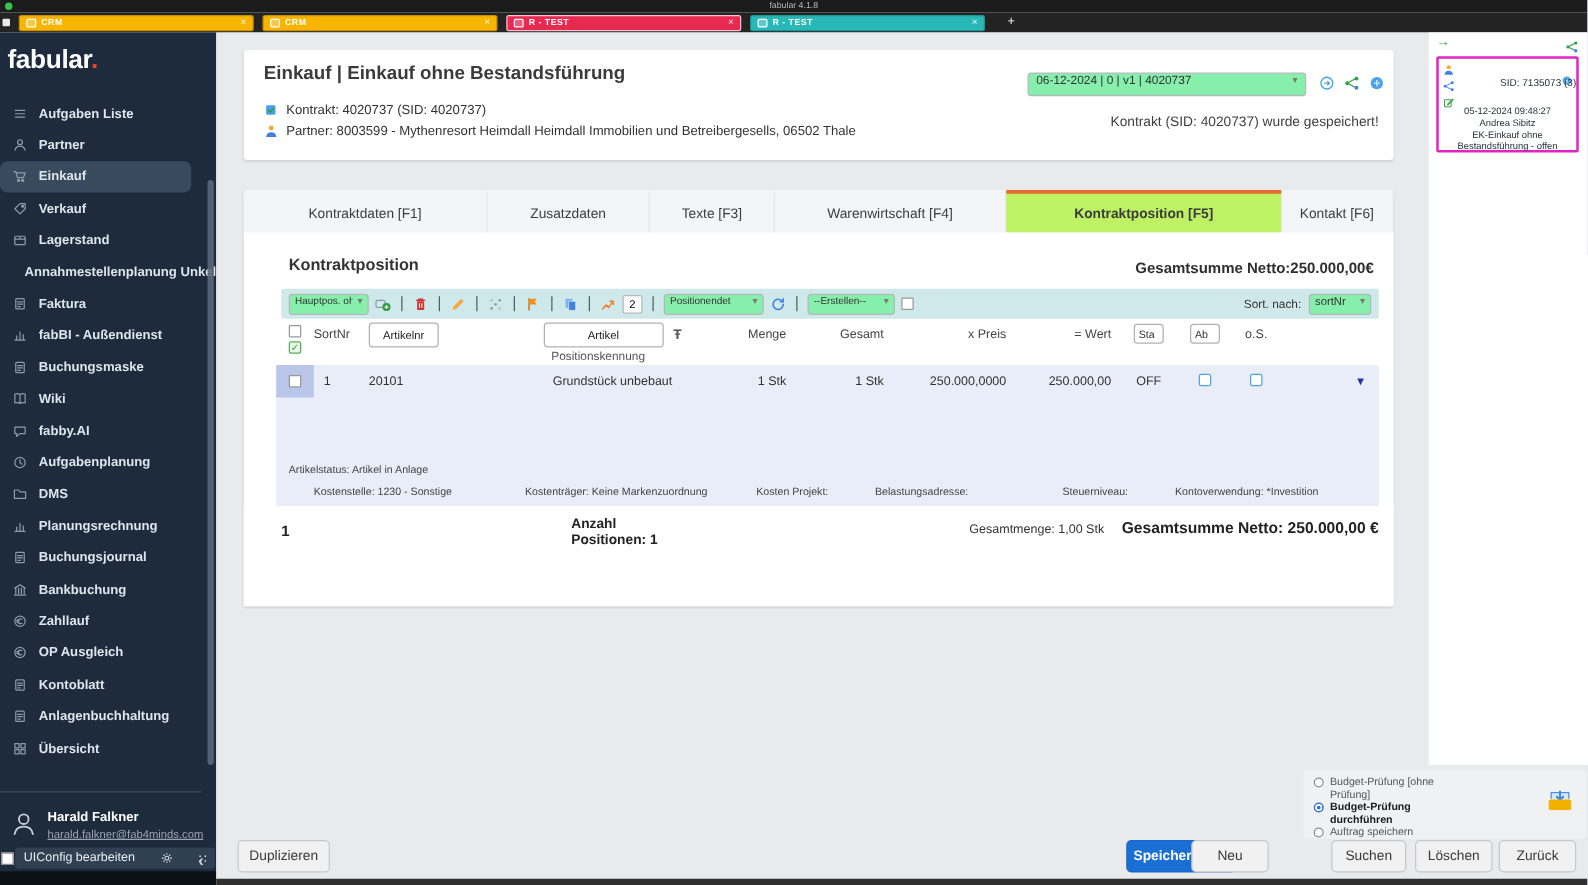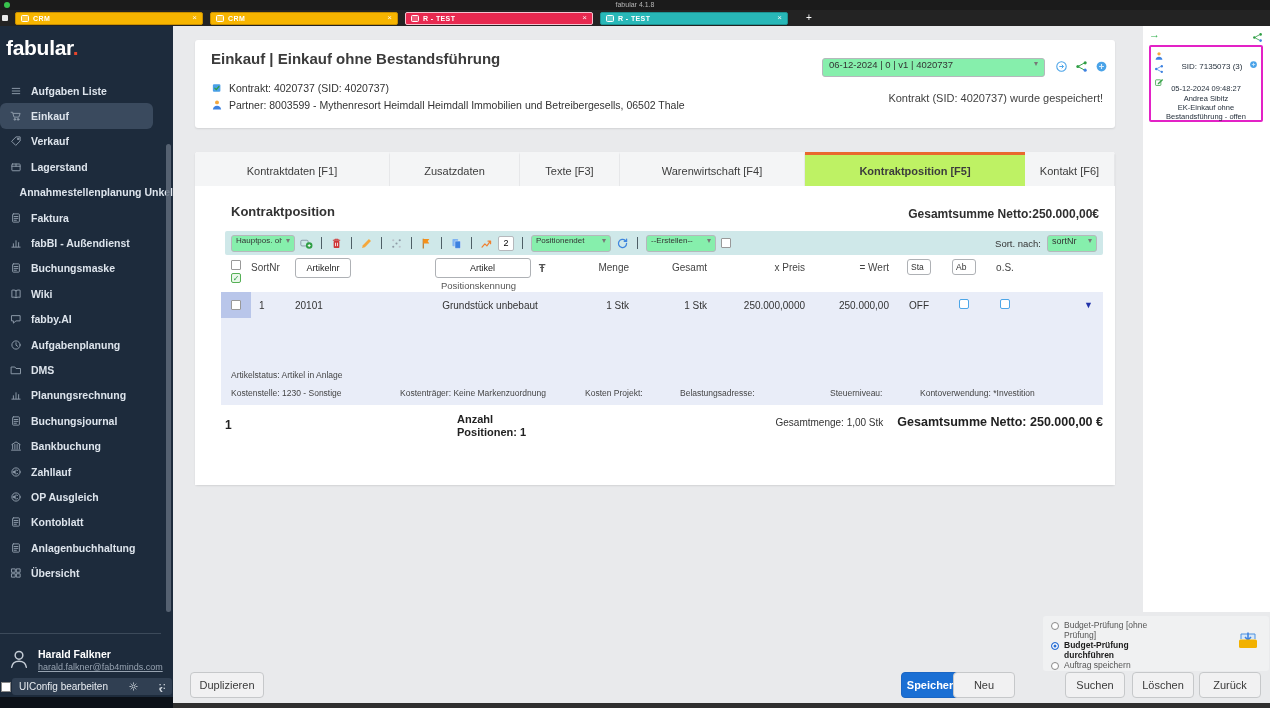--- a/index.html
+++ b/index.html
@@ -108,21 +108,21 @@
 
 #rowblock{position:absolute;left:26px;top:140px;width:882px;height:113px;background:#e9edf8;}
 #drow{display:grid;grid-template-columns:var(--cols);height:26px;font-size:10px;color:#333;align-items:center;}
 #drow .cbcell{background:#b9c6ea;height:26px;display:flex;align-items:center;justify-content:center;}
 .dc-l{padding-left:8px;}
 .dc-r{text-align:right;padding-right:8px;}
 .dc-c{text-align:center;}
 #drow .exp{color:#2233aa;font-size:9px;text-align:right;padding-right:10px;}
 .cb-blue{display:inline-block;width:10px;height:10px;background:#fff;border:1.5px solid #4da6e8;border-radius:2px;}
 #artstat{position:absolute;left:10px;top:78px;font-size:8.5px;color:#444;}
-.dl{position:absolute;top:96px;font-size:8.5px;color:#444;white-space:nowrap;}
+.dl{position:absolute;top:96px;font-size:8.5px;color:#444;white-space:nowrap;margin-left:20px;}
 #dl1{left:10px;}#dl2{left:179px;}#dl3{left:364px;}#dl4{left:459px;}#dl5{left:609px;}#dl6{left:699px;text-align:right;}
 
 
 #summary{position:absolute;left:0;top:253px;width:920px;height:80px;background:#fff;}
 #sum-count{position:absolute;left:30px;top:13px;font-size:12px;font-weight:bold;color:#222;}
 #sum-anz{position:absolute;left:262px;top:8px;font-size:11px;font-weight:bold;color:#222;line-height:13px;}
 #sum-right{position:absolute;right:12px;top:10px;display:flex;align-items:baseline;gap:14px;}
 #sum-menge{font-size:10px;color:#333;}
 #sum-total{font-size:12.5px;font-weight:bold;color:#222;}
 
@@ -144,21 +144,21 @@
 .rlbl.b{font-weight:bold;color:#1b1b1b;}
 #archive-ic{position:absolute;right:10px;top:14px;width:22px;height:20px;}
 
 
 #rpanel{position:absolute;left:970px;top:0;width:127px;height:586px;background:#fff;}
 #rp-arrow{position:absolute;left:6px;top:2px;font-size:11px;font-weight:bold;color:#2faf4a;}
 #rp-org{position:absolute;right:7px;top:6px;width:11px;height:11px;}
 #sidcard{position:absolute;left:6px;top:19px;width:114px;height:77px;border:2px solid #e322c6;border-radius:2px;background:#fff;}
 #sidcard .ic-col{position:absolute;left:3px;top:4px;display:flex;flex-direction:column;gap:3px;}
 #sidcard .ic-col .ni{width:10px;height:10px;}
-#sid-txt{position:absolute;left:12px;right:0;top:15px;text-align:center;font-size:8px;color:#25303c;}
+#sid-txt{position:absolute;left:12px;right:0;top:15px;text-align:right;font-size:8px;color:#25303c;}
 #sid-plus{position:absolute;right:3px;top:13px;width:9px;height:9px;}
 .sid-line{position:absolute;left:2px;right:2px;text-align:center;font-size:7.5px;color:#25303c;}
 #sid-ts{top:37px;}#sid-author{top:47px;}
 #sid-desc{position:absolute;left:4px;right:4px;top:56px;text-align:center;font-size:7.5px;line-height:9px;color:#25303c;}
 </style>
 </head>
 <body>
 
 <div id="titlebar">
   <span class="dot"></span>
@@ -193,20 +193,29 @@
 <div id="sidebar">
   <div id="logo"><span>fabular</span><span class="ldot">.</span></div>
   <div id="nav">
     <div class="nav-item">
         <span class="nico">
           <svg viewBox="0 0 16 16" fill="none" stroke="currentColor" stroke-width="1.3" stroke-linecap="round" stroke-linejoin="round">
             <path d="M3 4.5h10M3 8h10M3 11.5h10"></path>
           </svg>
         </span>
         <span class="nlbl">Aufgaben Liste</span>
+      </div>
+    <div class="nav-item">
+        <span class="nico">
+          <svg viewBox="0 0 16 16" fill="none" stroke="currentColor" stroke-width="1.3" stroke-linecap="round" stroke-linejoin="round">
+            <circle cx="8" cy="5" r="2.6"></circle>
+            <path d="M2.8 13.5c.5-3 2.4-4.3 5.2-4.3s4.7 1.3 5.2 4.3"></path>
+          </svg>
+        </span>
+        <span class="nlbl">Partner</span>
       </div>
     <div class="nav-item active">
         <span class="nico">
           <svg viewBox="0 0 16 16" fill="none" stroke="currentColor" stroke-width="1.3" stroke-linecap="round" stroke-linejoin="round">
             <path d="M1.5 3h2l1.8 6.5h6.4l1.8-5H4.2"></path>
             <circle cx="6.5" cy="12.5" r="1.1" fill="currentColor"></circle>
             <circle cx="10.8" cy="12.5" r="1.1" fill="currentColor"></circle>
           </svg>
         </span>
         <span class="nlbl">Einkauf</span>

